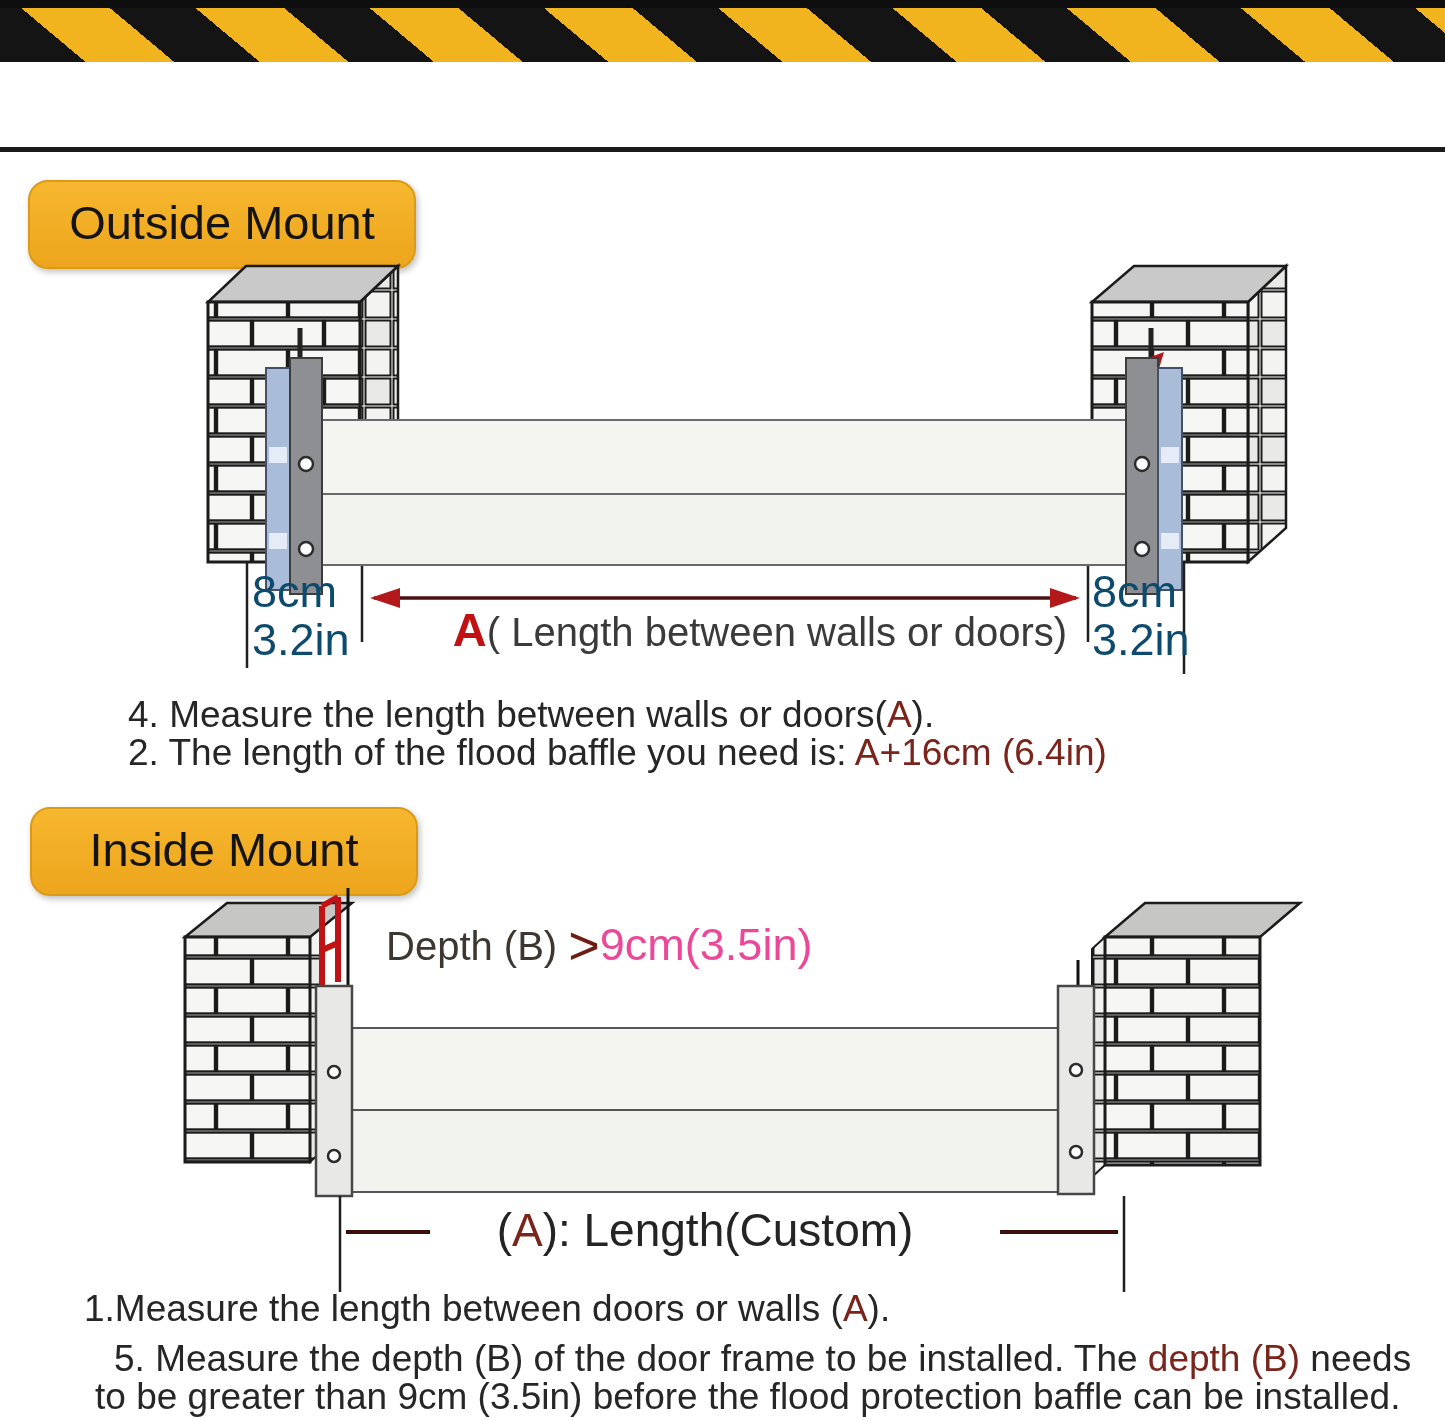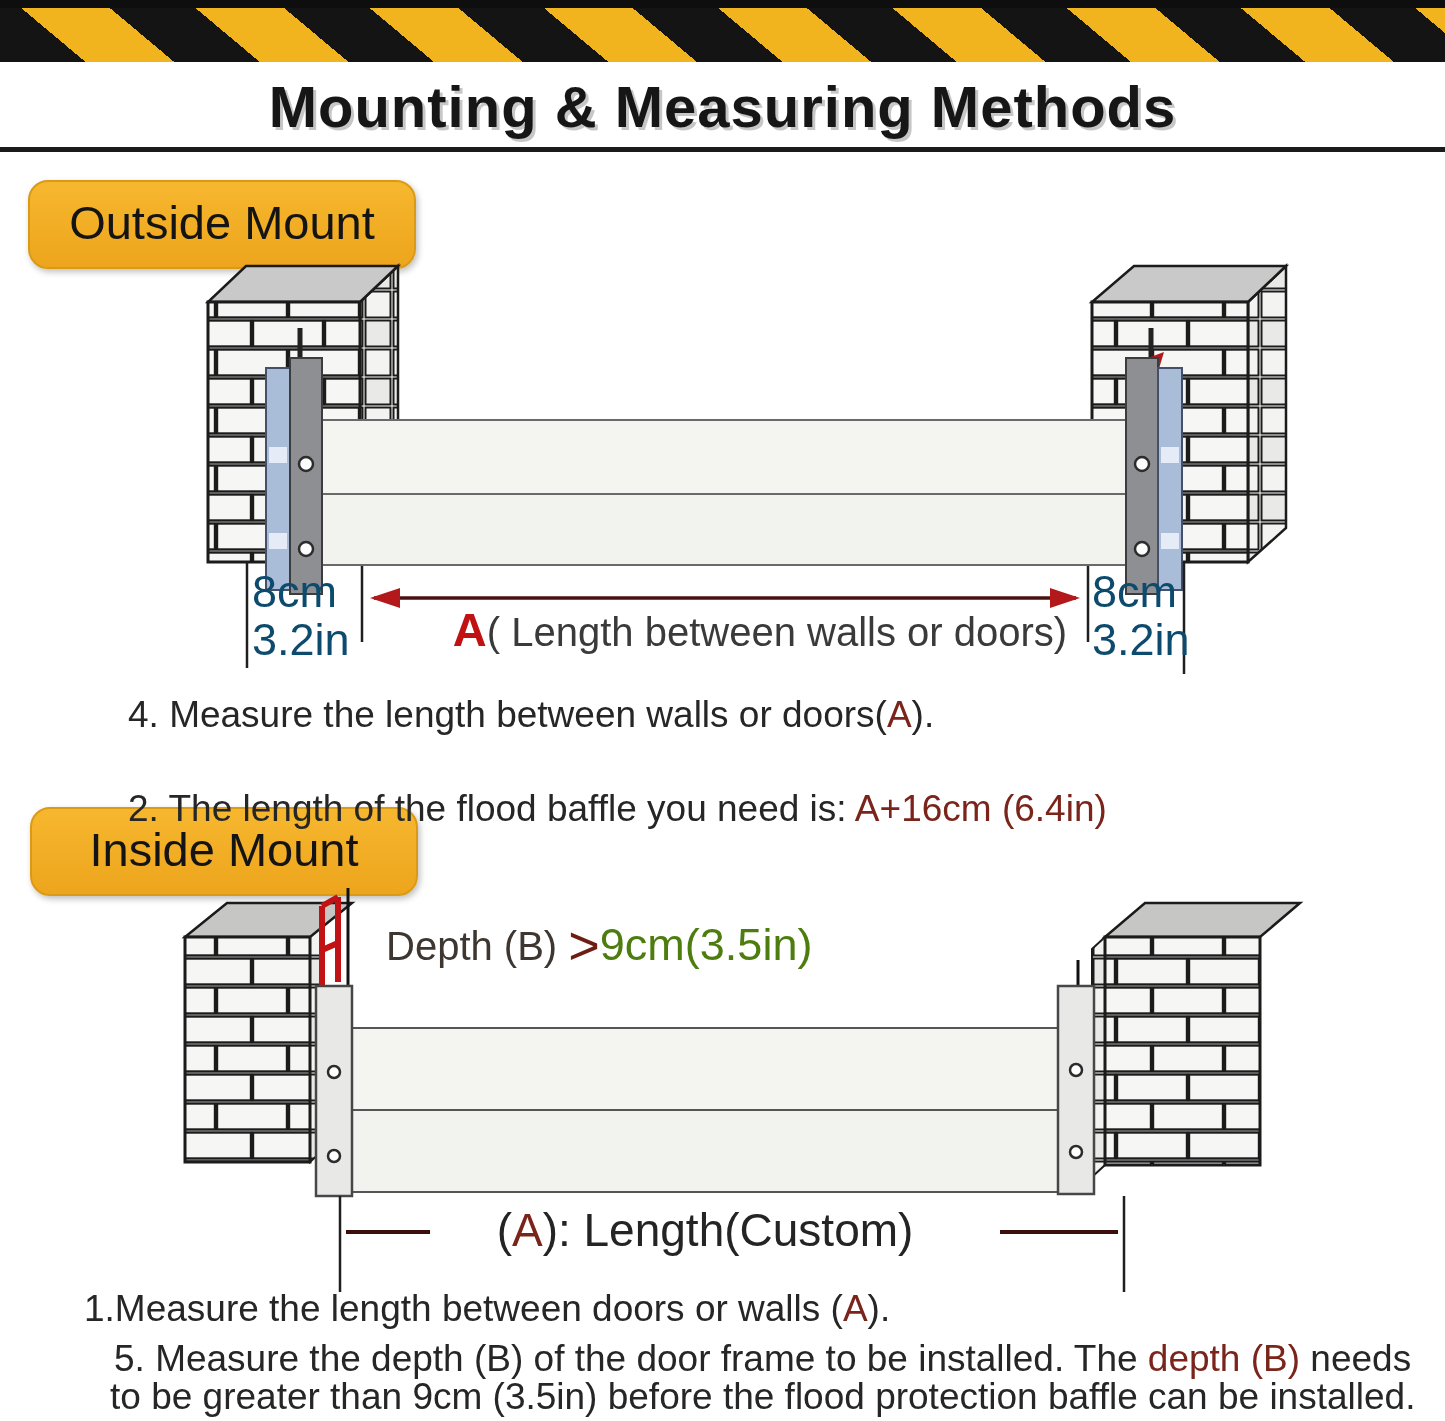--- a/index.html
+++ b/index.html
@@ -42,41 +42,40 @@
   .span-label{
     position:absolute;left:420px;top:602px;width:680px;text-align:center;
     font-size:40px;color:#3a3a3a;white-space:nowrap;
   }
   .span-label .bigA{font-size:47px;font-weight:bold;color:#c01212;}
   .depth-label{
     position:absolute;left:386px;top:914px;font-size:40px;white-space:nowrap;
     color:#3e3630;
   }
   .depth-label .gt{font-size:54px;color:#6e1d12;vertical-align:-4px;}
-  .depth-label .val{font-size:45px;color:#4d7c0f;}
+  .depth-label .val{font-size:45px;color:#ec4899;}
   .length-label{
     position:absolute;left:445px;top:1203px;width:520px;text-align:center;
     font-size:46px;color:#242424;white-space:nowrap;
   }
   
   .step{position:absolute;font-size:37px;color:#262626;white-space:nowrap;}
   .step.o1{left:128px;top:694px;}
-  .step.o2{left:128px;top:788px;}
+  .step.o2{left:128px;top:732px;}
   .step.i1{left:84px;top:1288px;}
   .step.i2{left:114px;top:1338px;}
-  .step.i3{left:110px;top:1376px;text-align:center;}
+  .step.i3{left:95px;top:1376px;text-align:center;}
   .mar{color:#7a241b;}
 </style>
 </head>
 <body>
 
 <div class="page">
 
   <div class="hazard"></div>
-  <div class="title">Mounting &amp; Measuring Methods</div>
   <div class="hrule"></div>
 
   <div class="badge outside">Outside Mount</div>
   <div class="badge inside">Inside Mount</div>
 
   <svg class="draw" viewBox="0 0 1445 1421">
     <defs>
       <pattern id="pb" width="72" height="58" patternUnits="userSpaceOnUse">
         <rect width="72" height="58" fill="#ffffff"></rect>
         <rect x="1" y="1.5" width="70" height="26" fill="#f6f6f4" stroke="#1b1b1b" stroke-width="2.4"></rect>

